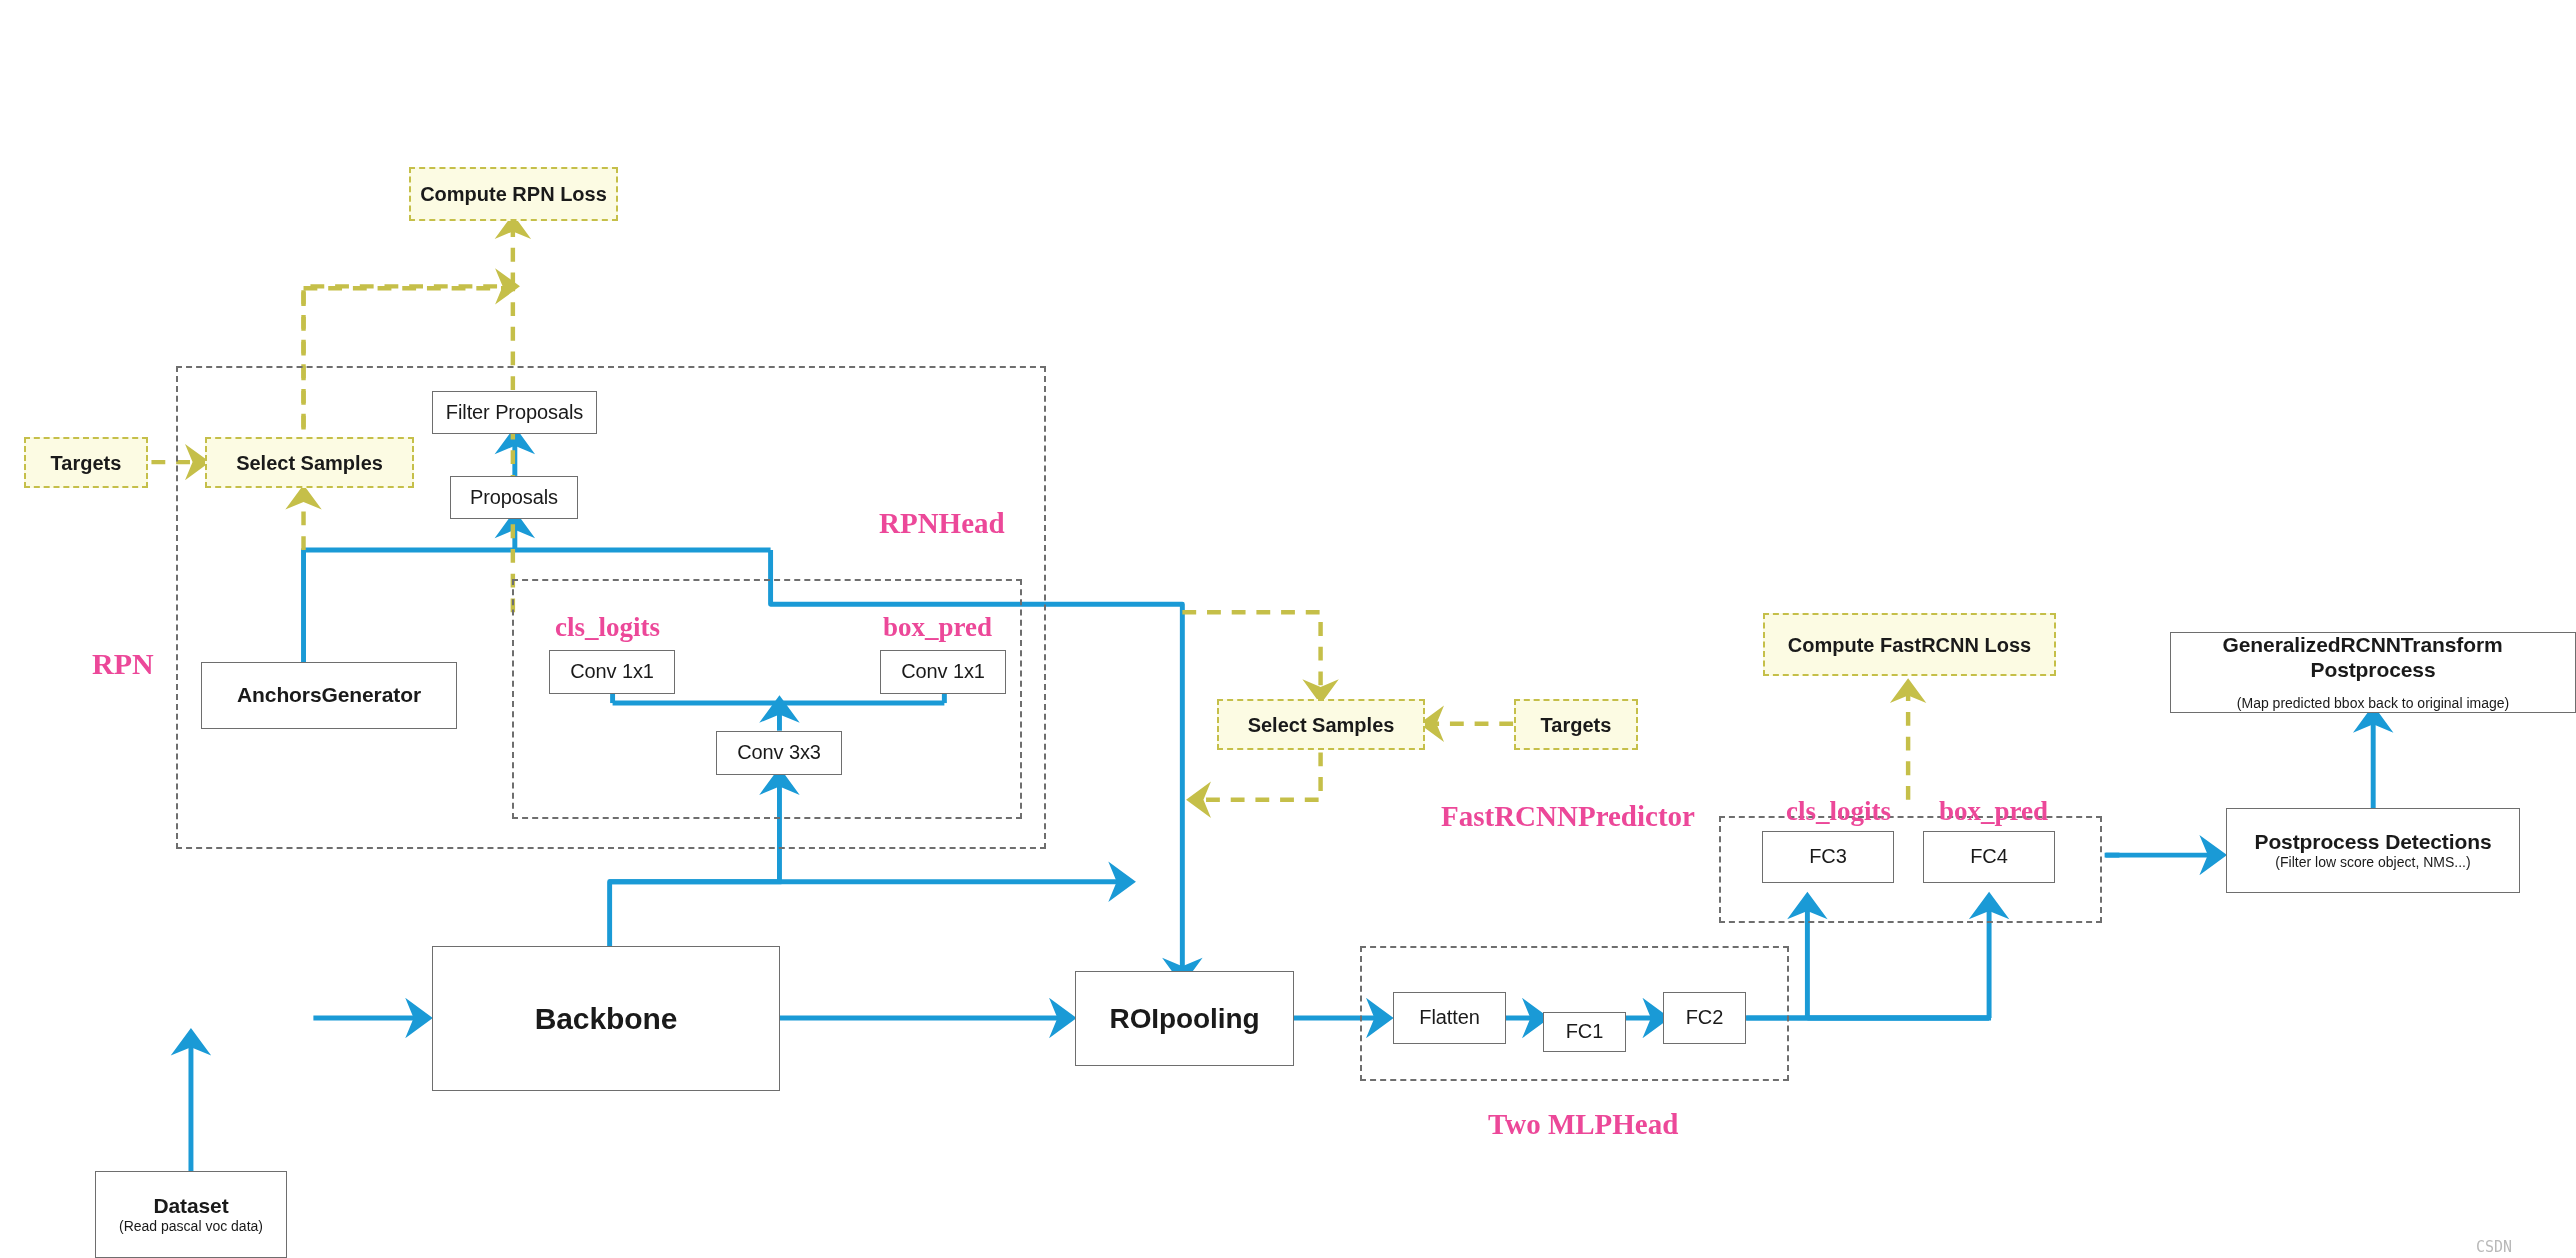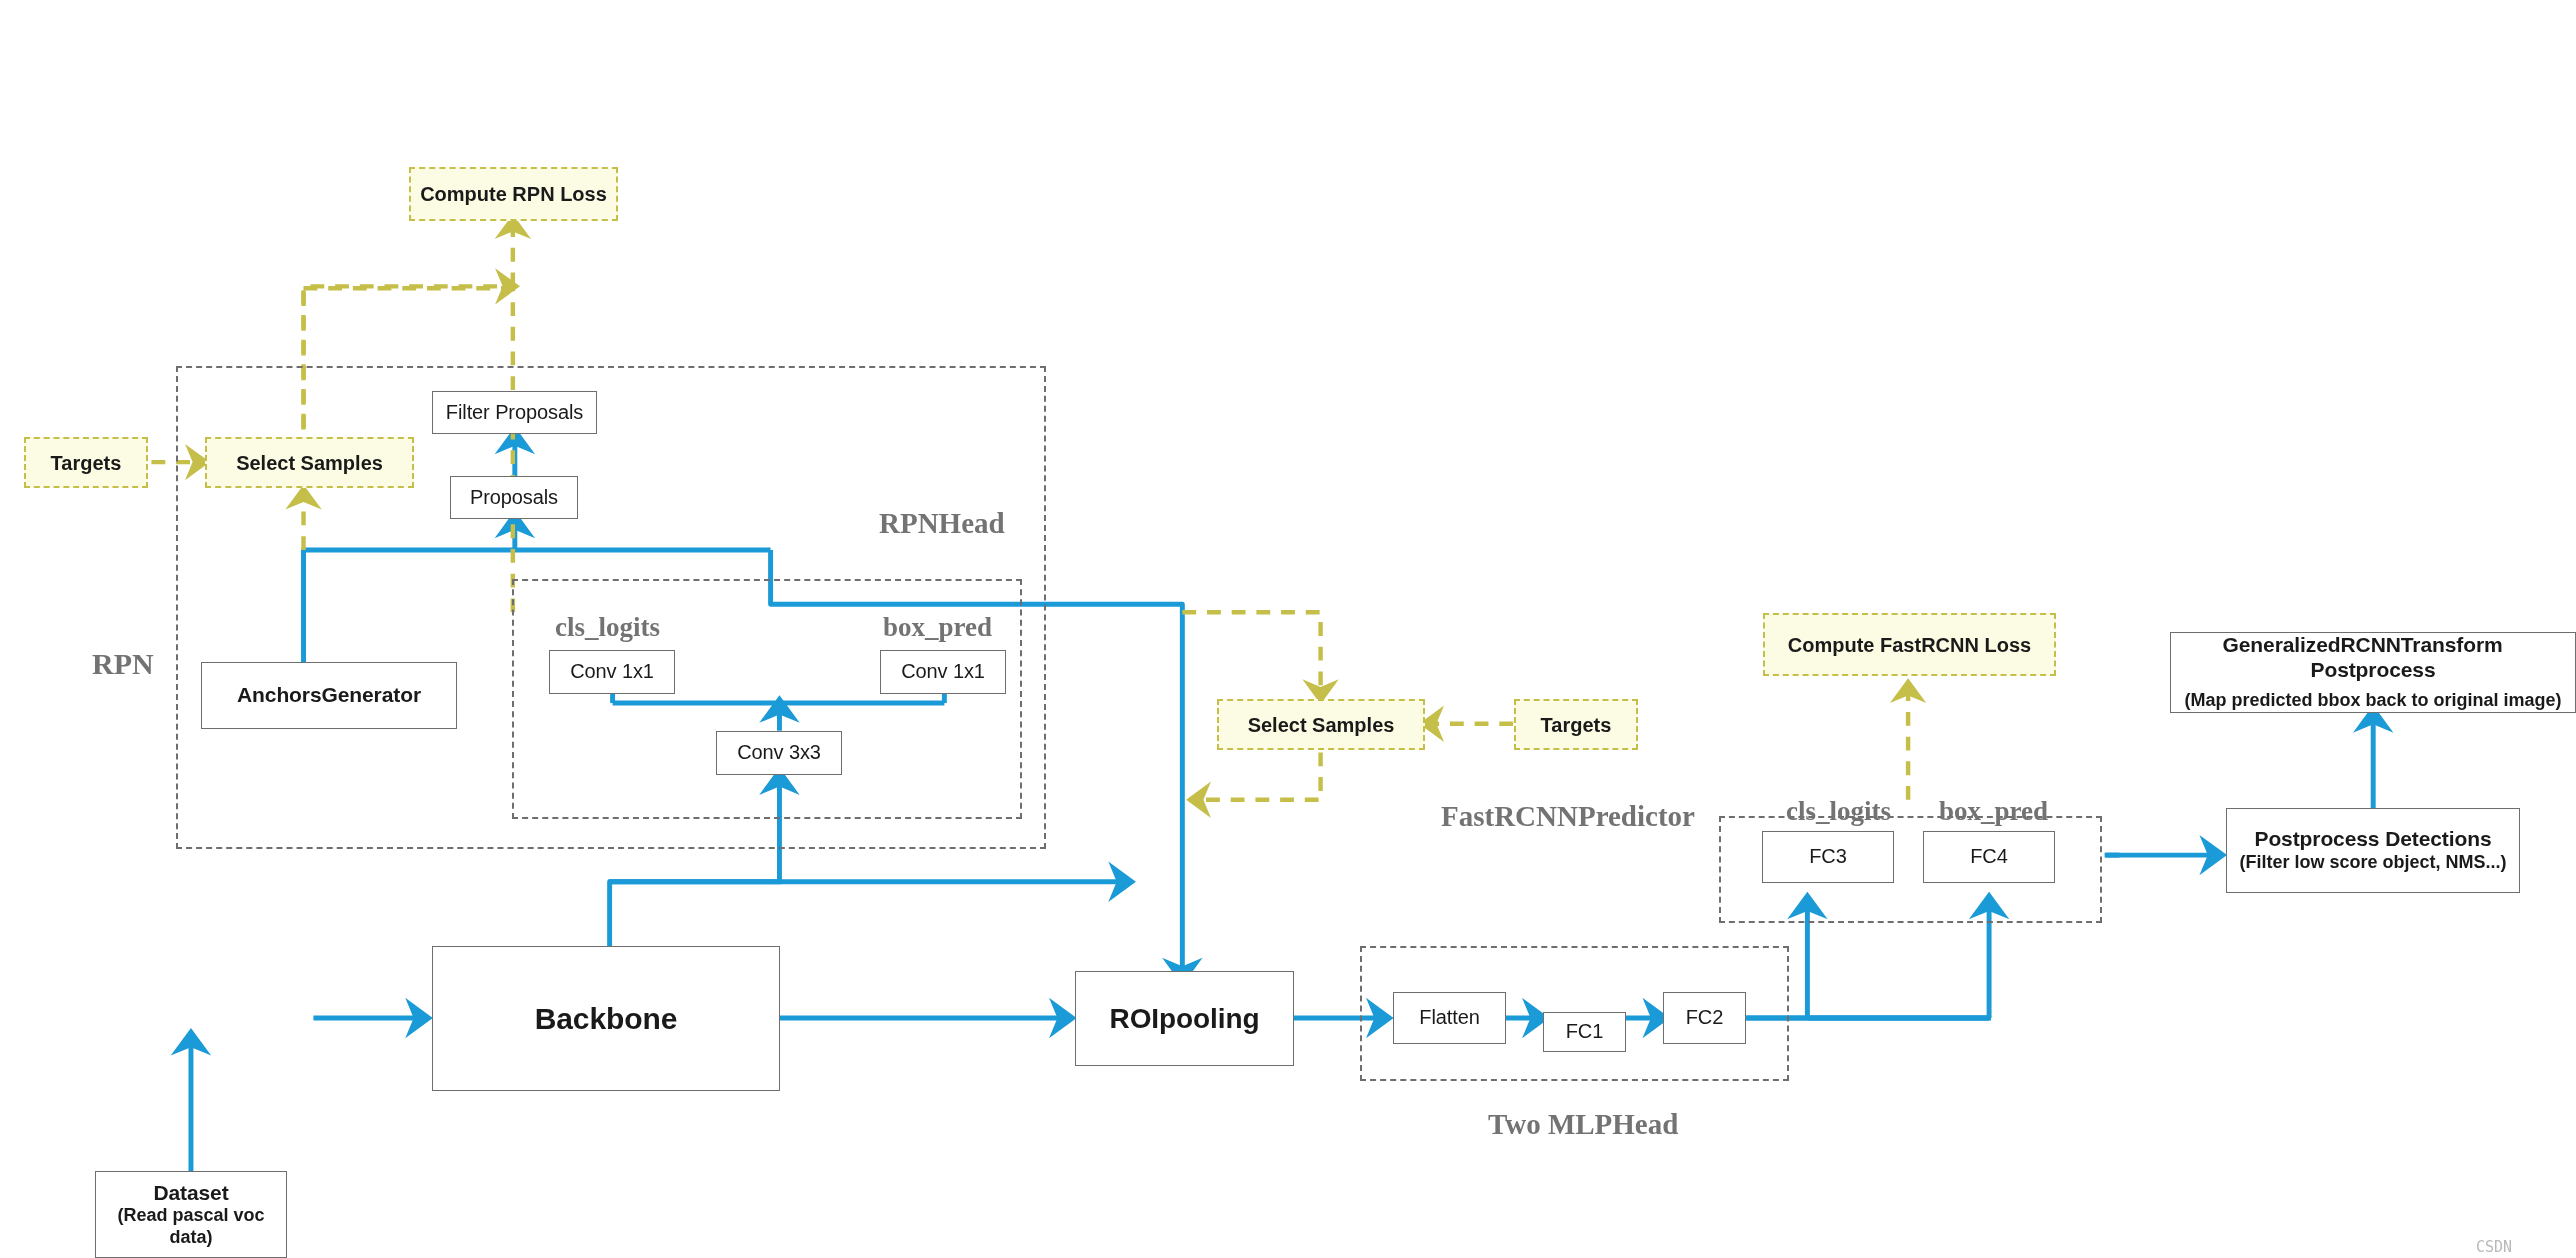--- a/index.html
+++ b/index.html
@@ -5,38 +5,38 @@
   html,body{margin:0;padding:0;background:#ffffff;}
   body{width:2576px;height:1258px;position:relative;overflow:hidden;
        font-family:"Liberation Sans", sans-serif;color:#1a1a1a;}
   #stage{position:absolute;left:0;top:0;width:2576px;height:1258px;}
   svg#wires{position:absolute;left:0;top:0;width:2576px;height:1258px;pointer-events:none;}
 
   .node{position:absolute;box-sizing:border-box;display:flex;flex-direction:column;
         align-items:center;justify-content:center;text-align:center;
         background:#ffffff;border:1.5px solid #6e6e6e;z-index:5;}
   .node .t1{font-weight:bold;font-size:21px;line-height:1.18;letter-spacing:-0.1px;}
-  .node .t2{font-weight:bold;font-size:18px;line-height:1.2;}
+  .node .t2{font-weight:normal;font-size:14px;line-height:1.2;}
 
   .plain{font-weight:normal;}
   .small-node .t1{font-size:20px;font-weight:normal;}
 
   
   .ynode{position:absolute;box-sizing:border-box;display:flex;align-items:center;
          justify-content:center;text-align:center;background:#fcfbe3;
          border:2px dashed #c5bf49;z-index:5;}
   .ynode .t1{font-weight:bold;font-size:20px;line-height:1.2;}
 
   
   .group{position:absolute;box-sizing:border-box;border:2px dashed #6e6e6e;
          background:transparent;z-index:1;}
 
   
   .caption{position:absolute;font-family:"Liberation Serif", serif;font-weight:bold;
-           color:#737373;z-index:6;white-space:nowrap;}
+           color:#ec4899;z-index:6;white-space:nowrap;}
 
   .watermark{position:absolute;font-size:15px;color:#b9b9b9;
              font-family:"DejaVu Sans Mono", monospace;z-index:9;}
 </style>
 </head>
 <body>
 
 <div id="stage">
 
   <svg id="wires" viewBox="0 0 2608 1274">

